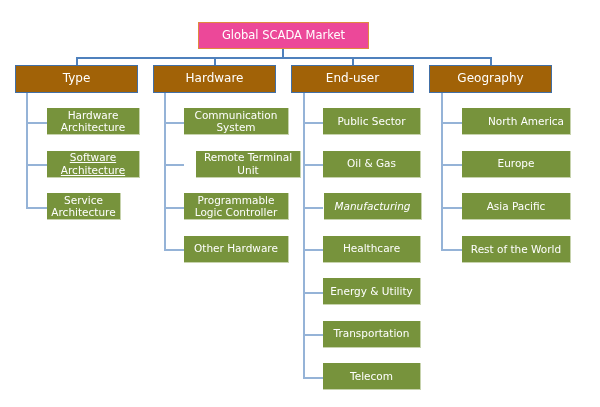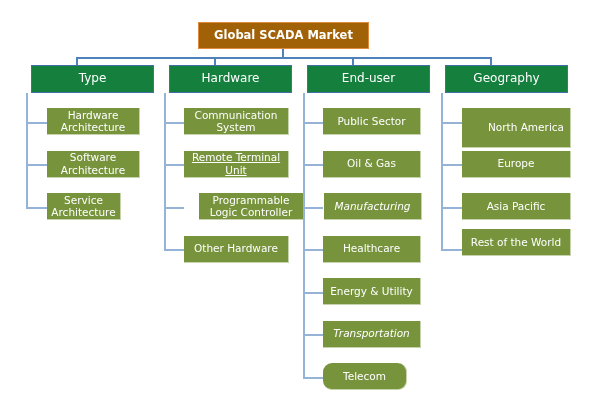--- a/index.html
+++ b/index.html
@@ -1,21 +1,21 @@
 <!DOCTYPE html>
 <html><head>
 <meta charset="utf-8">
 <style>
   html, body { margin: 0; padding: 0; background: #ffffff; }
   body { width: 600px; height: 407px; position: relative; overflow: hidden;
          font-family: "DejaVu Sans", sans-serif; }
   .box { position: absolute; display: flex; align-items: center; justify-content: center;
          text-align: center; color: #ffffff; box-sizing: border-box; line-height: 1.15; }
-  .root { background: #a16207; font-weight: bold; font-size: 11.5px; border: 1px solid #e08a3e; }
-  .cat { background: #15803d; font-size: 12px; border: 1px solid #416fa6; margin-left: 16px; }
+  .root { background: #ec4899; font-weight: normal; font-size: 11.5px; border: 1px solid #e08a3e; }
+  .cat { background: #a16207; font-size: 12px; border: 1px solid #416fa6; }
   .leaf { background: #77933c; font-size: 10.5px; border-bottom: 1px solid #c7d3ad; border-right: 1px solid #c7d3ad; }
   .line { position: absolute; background: #95b3d7; }
   .hline-top { position: absolute; background: #4f81bd; }
 </style>
 </head>
 <body>
 
 <div class="hline-top" style="left:282px; top:48px; width:2px; height:10px;"></div>
 <div class="hline-top" style="left:76px; top:57px; width:416px; height:2px;"></div>
 <div class="hline-top" style="left:76px; top:57px; width:2px; height:8px;"></div>
@@ -24,52 +24,52 @@
 <div class="hline-top" style="left:490px; top:57px; width:2px; height:8px;"></div>
 
 <div class="box root" style="left:198px; top:22px; width:171px; height:27px;">Global SCADA Market</div>
 
 <div id="tree">
     <div class="box cat" style="left: 15px; top: 65px; width: 123px; height: 28px;">Type</div>
     <div class="line" style="left: 26px; top: 93px; width: 2px; height: 114.5px;"></div>
     <div class="line" style="left: 26px; top: 121.5px; width: 21px; height: 2px;"></div>
     <div class="box leaf" style="left: 47px; top: 108px; width: 93px; height: 27px;">Hardware Architecture</div>
     <div class="line" style="left: 26px; top: 164px; width: 21px; height: 2px;"></div>
-    <div class="box leaf" style="left: 47px; top: 150.5px; width: 93px; height: 27px;">Software Architecture</div>
+    <div class="box leaf" style="left: 47px; top: 150.5px; width: 93px; height: 27px; text-decoration: underline;">Software Architecture</div>
     <div class="line" style="left: 26px; top: 206.5px; width: 21px; height: 2px;"></div>
     <div class="box leaf" style="left: 47px; top: 193px; width: 74px; height: 27px;">Service Architecture</div>
     <div class="box cat" style="left: 153px; top: 65px; width: 123px; height: 28px;">Hardware</div>
     <div class="line" style="left: 164px; top: 93px; width: 2px; height: 157px;"></div>
     <div class="line" style="left: 164px; top: 121.5px; width: 20px; height: 2px;"></div>
     <div class="box leaf" style="left: 184px; top: 108px; width: 105px; height: 27px;">Communication System</div>
     <div class="line" style="left: 164px; top: 164px; width: 20px; height: 2px;"></div>
-    <div class="box leaf" style="left: 184px; top: 150.5px; width: 105px; height: 27px; text-decoration: underline;">Remote Terminal Unit</div>
+    <div class="box leaf" style="left: 196px; top: 150.5px; width: 105px; height: 27px;">Remote Terminal Unit</div>
     <div class="line" style="left: 164px; top: 206.5px; width: 20px; height: 2px;"></div>
-    <div class="box leaf" style="left: 184px; top: 193px; width: 105px; height: 27px; margin-left: 15px;">Programmable Logic Controller</div>
+    <div class="box leaf" style="left: 184px; top: 193px; width: 105px; height: 27px;">Programmable Logic Controller</div>
     <div class="line" style="left: 164px; top: 249px; width: 20px; height: 2px;"></div>
     <div class="box leaf" style="left: 184px; top: 235.5px; width: 105px; height: 27px;">Other Hardware</div>
     <div class="box cat" style="left: 291px; top: 65px; width: 123px; height: 28px;">End-user</div>
     <div class="line" style="left: 303px; top: 93px; width: 2px; height: 284.5px;"></div>
     <div class="line" style="left: 303px; top: 121.5px; width: 20px; height: 2px;"></div>
     <div class="box leaf" style="left: 323px; top: 108px; width: 98px; height: 27px;">Public Sector</div>
     <div class="line" style="left: 303px; top: 164px; width: 20px; height: 2px;"></div>
     <div class="box leaf" style="left: 323px; top: 150.5px; width: 98px; height: 27px;">Oil &amp; Gas</div>
     <div class="line" style="left: 303px; top: 206.5px; width: 20px; height: 2px;"></div>
     <div class="box leaf" style="left: 324px; top: 193px; width: 98px; height: 27px; font-style: italic;">Manufacturing</div>
     <div class="line" style="left: 303px; top: 249px; width: 20px; height: 2px;"></div>
     <div class="box leaf" style="left: 323px; top: 235.5px; width: 98px; height: 27px;">Healthcare</div>
     <div class="line" style="left: 303px; top: 291.5px; width: 20px; height: 2px;"></div>
     <div class="box leaf" style="left: 323px; top: 278px; width: 98px; height: 27px;">Energy &amp; Utility</div>
     <div class="line" style="left: 303px; top: 334px; width: 20px; height: 2px;"></div>
-    <div class="box leaf" style="left: 323px; top: 320.5px; width: 98px; height: 27px; font-style: italic;">Transportation</div>
+    <div class="box leaf" style="left: 323px; top: 320.5px; width: 98px; height: 27px;">Transportation</div>
     <div class="line" style="left: 303px; top: 376.5px; width: 20px; height: 2px;"></div>
-    <div class="box leaf" style="left: 323px; top: 363px; width: 84px; height: 27px; border-radius: 9px;">Telecom</div>
+    <div class="box leaf" style="left: 323px; top: 363px; width: 98px; height: 27px;">Telecom</div>
     <div class="box cat" style="left: 429px; top: 65px; width: 123px; height: 28px; text-align: center;">Geography</div>
     <div class="line" style="left: 441px; top: 93px; width: 2px; height: 157px;"></div>
     <div class="line" style="left: 441px; top: 121.5px; width: 21px; height: 2px;"></div>
-    <div class="box leaf" style="left: 462px; top: 108px; width: 109px; height: 40px; padding-left: 20px;">North America</div>
+    <div class="box leaf" style="left: 462px; top: 108px; width: 109px; height: 27px; padding-left: 20px;">North America</div>
     <div class="line" style="left: 441px; top: 164px; width: 21px; height: 2px;"></div>
     <div class="box leaf" style="left: 462px; top: 150.5px; width: 109px; height: 27px; text-align: center;">Europe</div>
     <div class="line" style="left: 441px; top: 206.5px; width: 21px; height: 2px;"></div>
     <div class="box leaf" style="left: 462px; top: 193px; width: 109px; height: 27px;">Asia Pacific</div>
     <div class="line" style="left: 441px; top: 249px; width: 21px; height: 2px;"></div>
-    <div class="box leaf" style="left: 462px; top: 229px; width: 109px; height: 27px;">Rest of the World</div>
+    <div class="box leaf" style="left: 462px; top: 236px; width: 109px; height: 27px;">Rest of the World</div>
   </div>
 
 </body></html>

